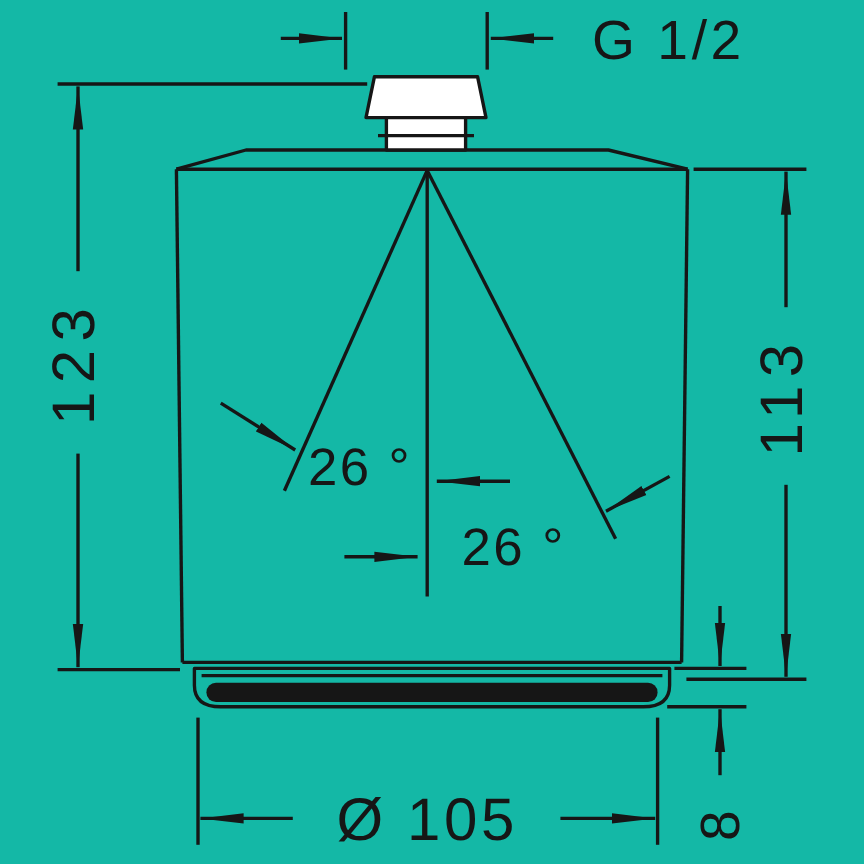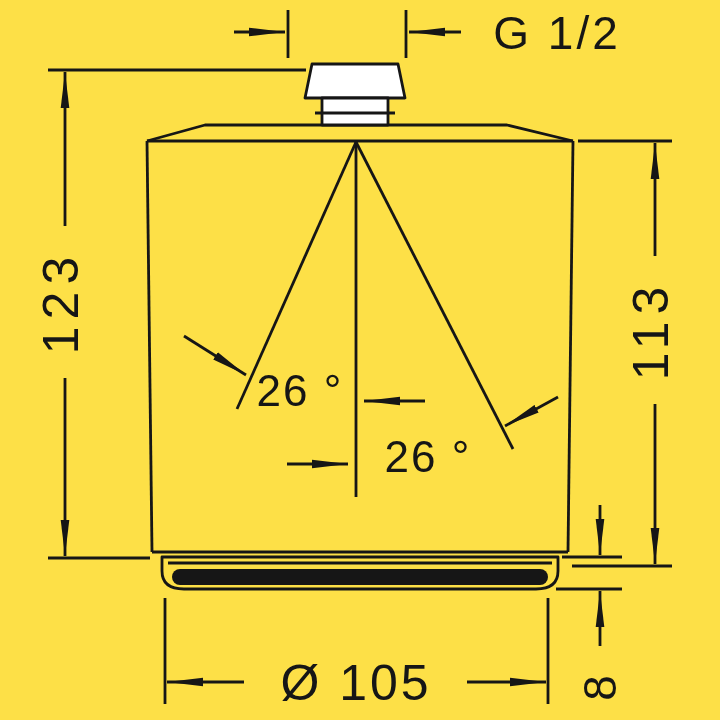--- a/index.html
+++ b/index.html
@@ -5,21 +5,21 @@
   html, body {
     margin: 0;
     padding: 0;
     background: #ffffff;
     font-family: "Liberation Sans", sans-serif;
   }
   .canvas {
     position: relative;
     width: 720px;
     height: 720px;
-    background: #fde047;
+    background: #14b8a6;
     overflow: hidden;
   }
   svg { display: block; }
   text {
     font-family: "Liberation Sans", "DejaVu Sans", sans-serif;
   }
 </style>
 </head>
 <body>
 

